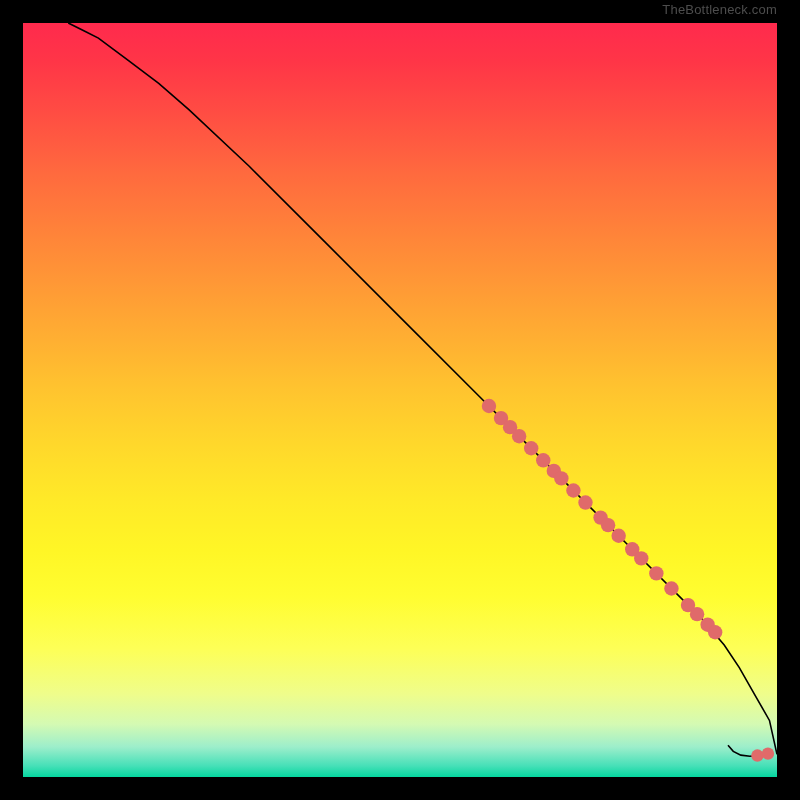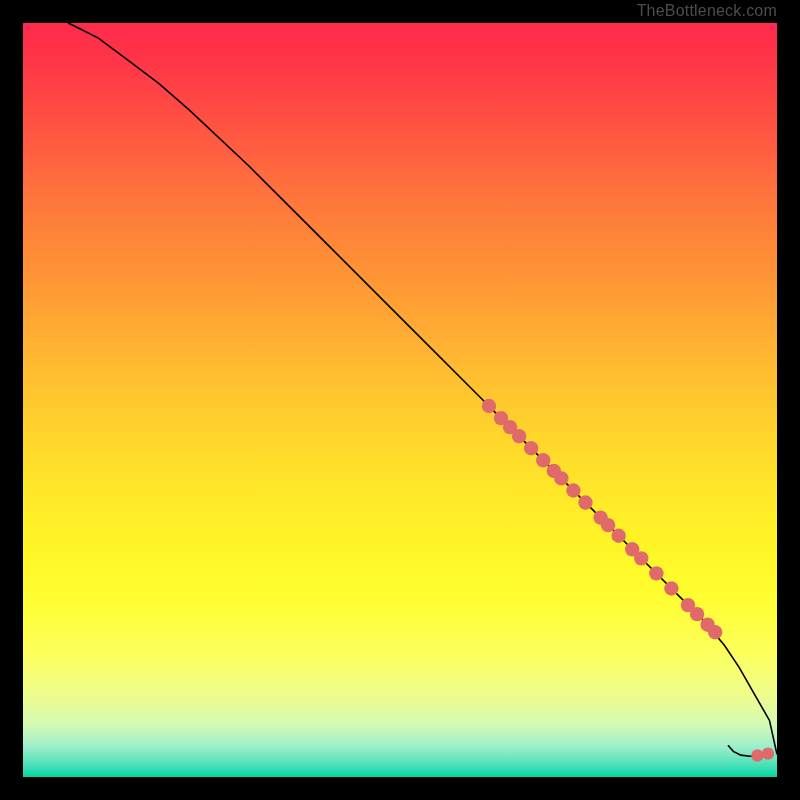--- a/index.html
+++ b/index.html
@@ -43,21 +43,21 @@
       #9deecb 96%,
       #47e0b8 98.5%,
       #05d69f 100%
     );
   }
   .attribution {
     position: absolute;
     top: 2px;
     right: 23px;
     color: #4d4d4d;
-    font-size: 16px;
+    font-size: 13px;
     font-weight: 500;
     letter-spacing: 0.2px;
   }
   svg.curve {
     position: absolute;
     left: 0;
     top: 0;
     width: 754px;
     height: 754px;
     overflow: visible;

